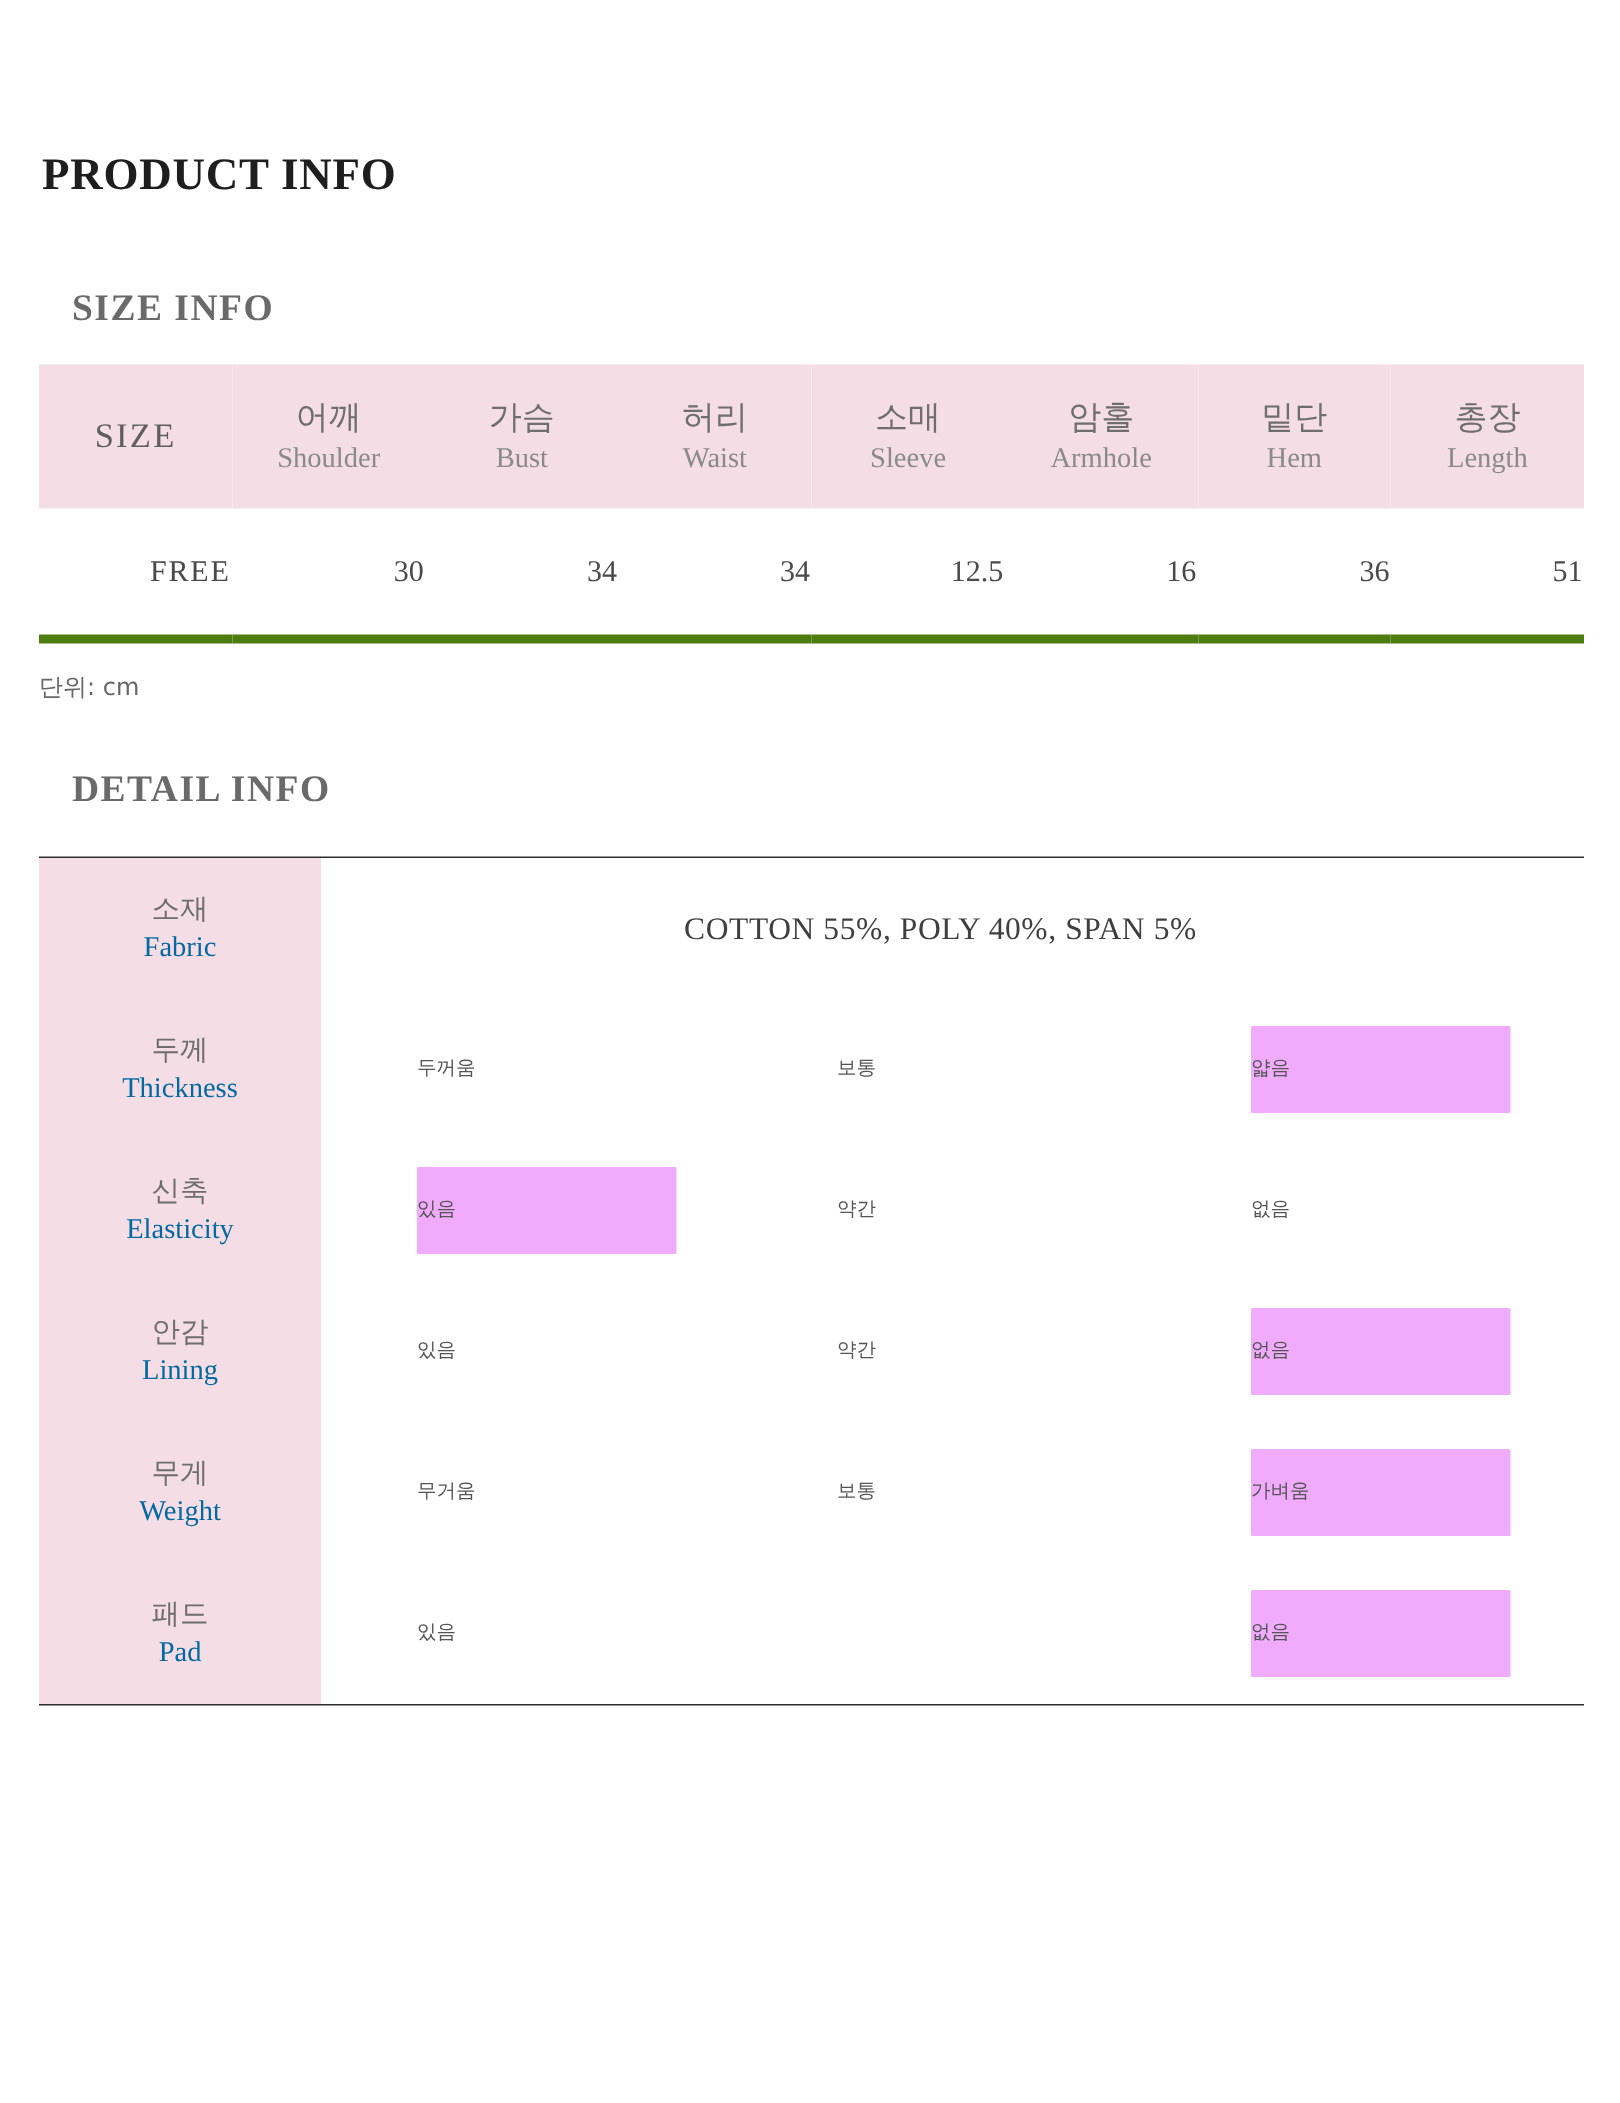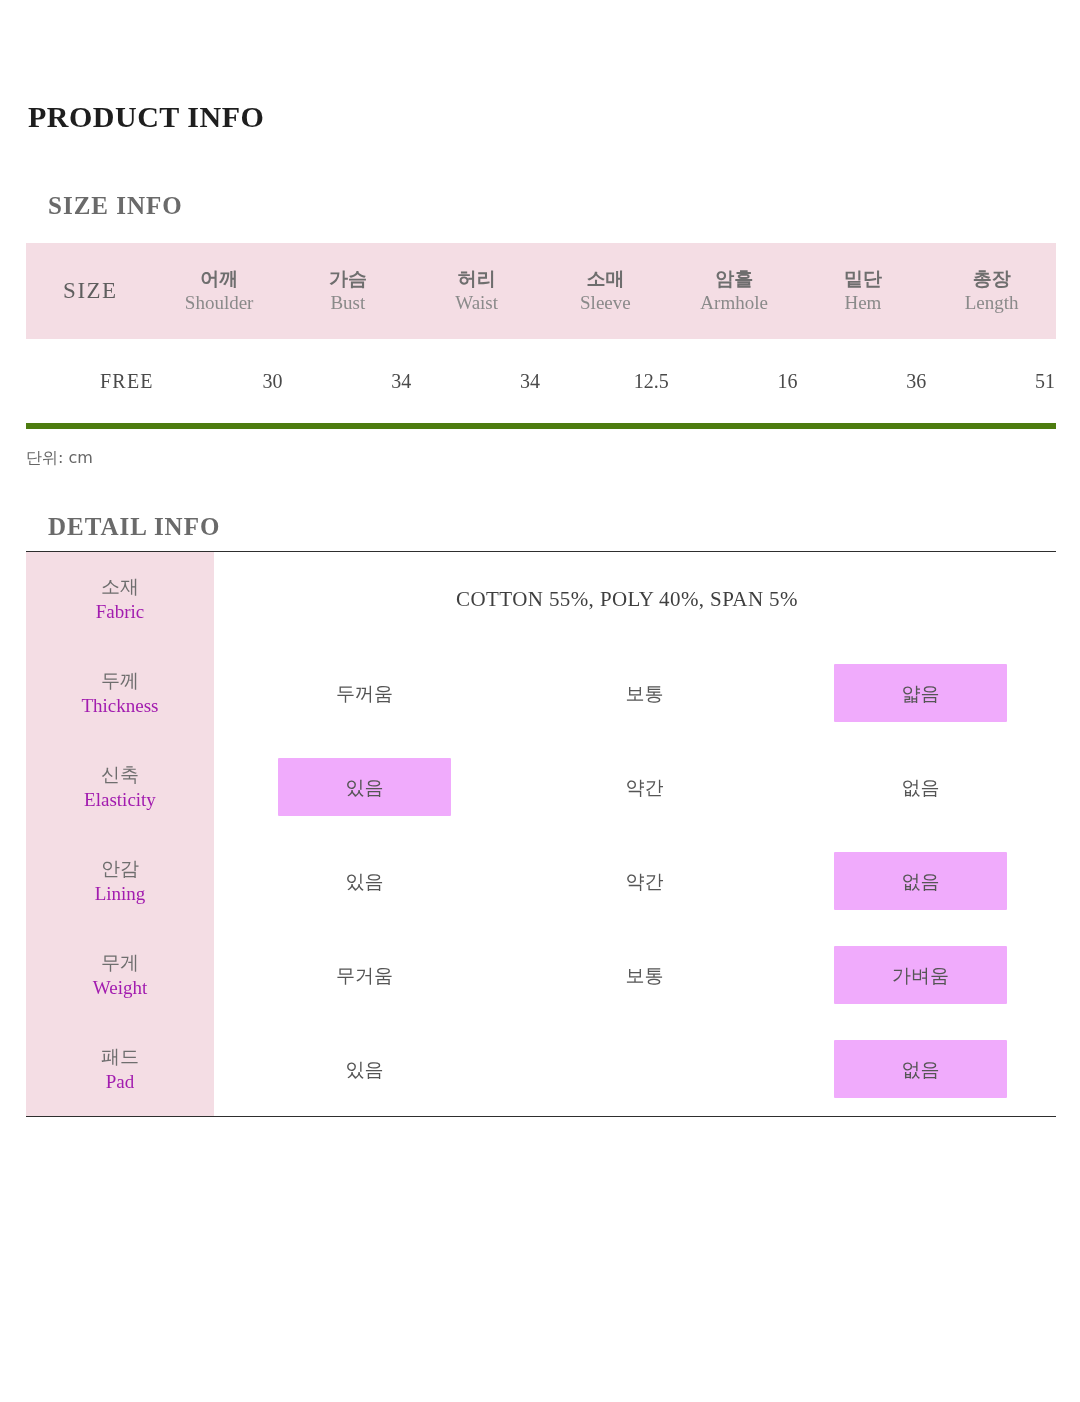--- a/index.html
+++ b/index.html
@@ -62,24 +62,23 @@
   }
   table.size-table thead th {
     height: 94px;
     font-weight: normal;
     vertical-align: middle;
     border: none;
   }
   .th-kr {
     display: block;
     font-family: "DejaVu Sans", "Liberation Sans", sans-serif;
-    font-size: 19px;
+    font-size: 22px;
     color: #6e6e6e;
     line-height: 1.35;
-    font-weight: bold;
   }
   .th-en {
     display: block;
     font-family: "Liberation Serif", "DejaVu Serif", serif;
     font-size: 19px;
     color: #8a8a8a;
     line-height: 1.3;
   }
   .th-size {
     font-family: "Liberation Serif", "DejaVu Serif", serif;
@@ -148,39 +147,39 @@
     display: block;
     font-family: "DejaVu Sans", "Liberation Sans", sans-serif;
     font-size: 19px;
     color: #6e6e6e;
     line-height: 1.4;
   }
   .lbl-en {
     display: block;
     font-family: "Liberation Serif", "DejaVu Serif", serif;
     font-size: 19px;
-    color: #a21caf;
+    color: #0369a1;
     line-height: 1.3;
   }
   td.detail-values {
     padding: 0;
   }
   .opts {
     display: flex;
     align-items: center;
     justify-content: flex-start;
     height: 94px;
   }
   .opt {
     width: 173px;
     height: 58px;
     line-height: 58px;
-    text-align: center;
-    font-family: "DejaVu Sans", "Liberation Sans", sans-serif;
-    font-size: 19px;
+    text-align: left;
+    font-family: "DejaVu Sans", "Liberation Sans", sans-serif;
+    font-size: 13px;
     color: #555;
     border-radius: 1px;
   }
   .opt.sel {
     background: #f0abfc;
   }
   .opt.slot1 { margin-left: 64px; }
   .opt.slot2 { margin-left: 107px; }
   .opt.slot3 { margin-left: 103px; }
   .fabric-row .fabric-text {
@@ -255,21 +254,21 @@
     </table>
 
     <div class="size-note-row">
       <div class="size-unit">단위: cm</div>
     </div>
   </div>
 
   <div class="detail-wrap">
     <h2 class="section-title detail-title">DETAIL INFO</h2>
 
-    <table class="detail-table" style="margin-top:10px;">
+    <table class="detail-table" style="margin-top:30px;">
       <tbody>
         <tr class="fabric-row">
           <td class="detail-label">
             <span class="lbl-kr">소재</span>
             <span class="lbl-en">Fabric</span>
           </td>
           <td class="detail-values">
             <div class="fabric-text">COTTON 55%, POLY 40%, SPAN 5%</div>
           </td>
         </tr>

